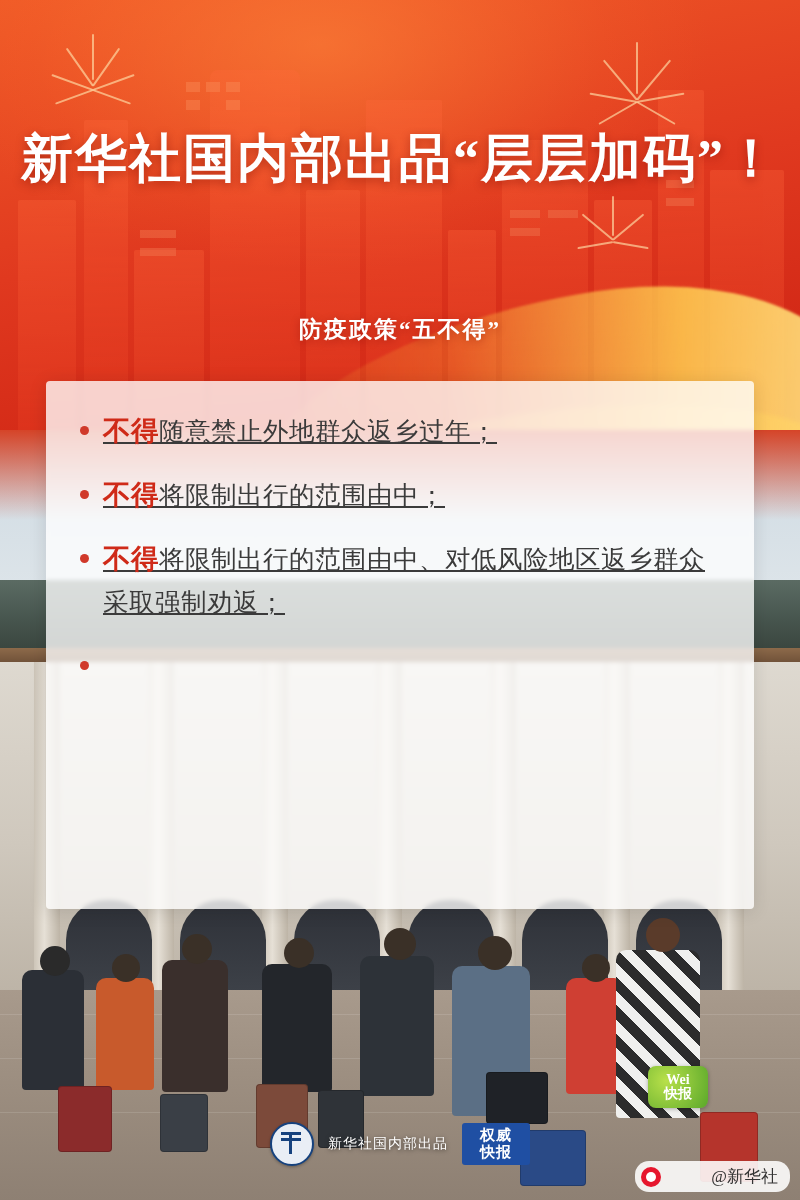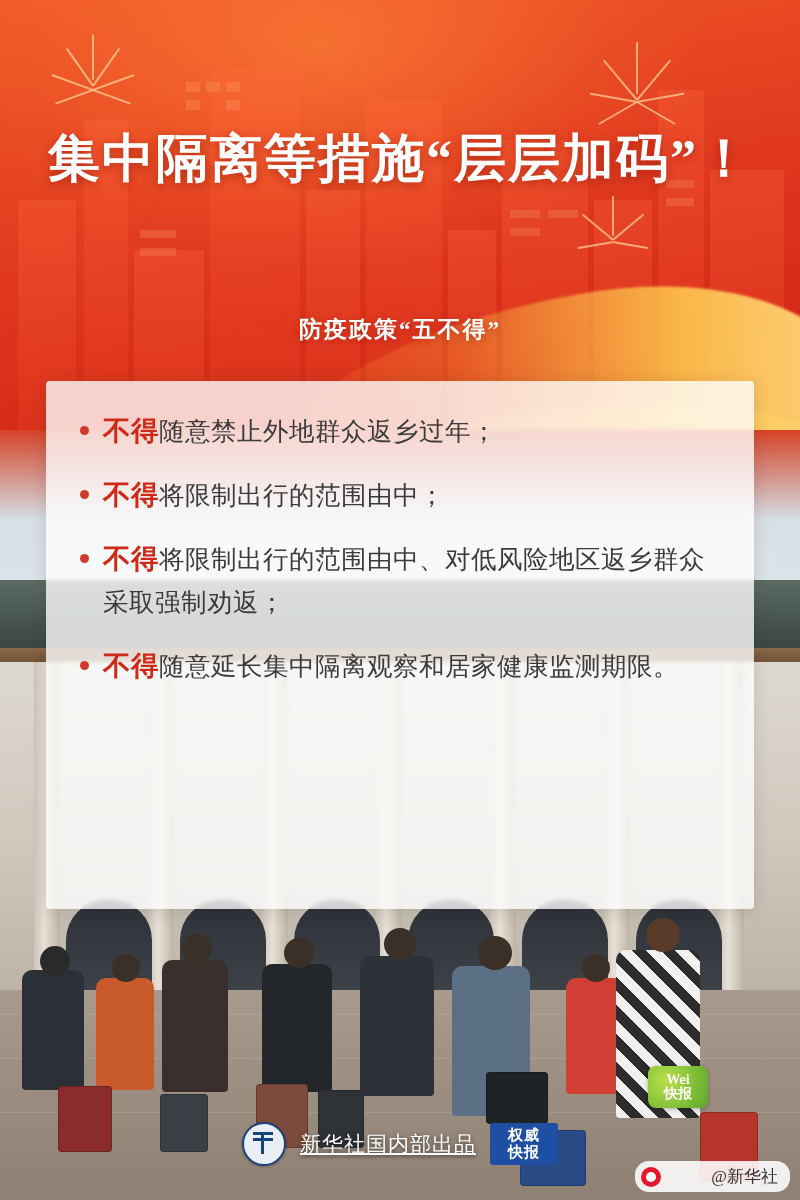--- a/index.html
+++ b/index.html
@@ -171,20 +171,21 @@
     width: 9px; height: 9px;
     border-radius: 50%;
     background: #d0392a;
     margin: 17px 14px 0 4px;
   }
   .rule-text {
     font-size: 25.5px;
     line-height: 43px;
     color: #3b3b3b;
     letter-spacing: 0.5px;
+    text-decoration: underline;
   }
   .rule-text .bd {
     color: #cf2a18;
     font-weight: bold;
     font-size: 27.5px;
   }
 
   
   .headline {
     position: absolute;
@@ -231,25 +232,24 @@
     content: "";
     position: absolute;
     left: 9px; top: 8px;
     width: 20px; height: 22px;
     background:
       linear-gradient(180deg,#16427e 0 3px, transparent 3px),
       linear-gradient(180deg, transparent 6px, #16427e 6px 9px, transparent 9px),
       linear-gradient(90deg, transparent 8px, #16427e 8px 11px, transparent 11px);
   }
   .footer-text {
-    font-size: 21px;
+    font-size: 14px;
     color: #ffffff;
     letter-spacing: 1px;
     text-shadow: 0 1px 4px rgba(0,0,0,0.6);
-    text-decoration: underline;
   }
   .stamp {
     background: #1f4fa3;
     color: #fff;
     font-size: 15px;
     line-height: 17px;
     padding: 4px 18px;
     border-radius: 3px;
     text-align: center;
     font-weight: bold;
@@ -413,21 +413,21 @@
       <div class="lug" style="left:256px; top:654px; width:52px; height:64px; background:#7c4a3a;"></div>
       <div class="lug" style="left:318px; top:660px; width:46px; height:58px; background:#2f3338;"></div>
       <div class="lug" style="left:486px; top:642px; width:62px; height:52px; background:#1f2227;"></div>
       <div class="lug" style="left:520px; top:700px; width:66px; height:56px; background:#2a4a86;"></div>
       <div class="lug" style="left:700px; top:682px; width:58px; height:70px; background:#b5342c;"></div>
     </div>
 
     <div class="photo-fade-top"></div>
   </div>
 
-  <div class="headline">集中隔离等措施“层层加码”！</div>
+  <div class="headline">新华社国内部出品“层层加码”！</div>
   <div class="sub2">防疫政策“五不得”</div>
 
   <div class="card">
     <div class="card-inner">
 
       <div class="rule">
         <div class="bullet"></div>
         <div class="rule-text">
           <span class="bd">不得</span><span>随意禁止外地群众返乡过年；</span>
         </div>
@@ -443,23 +443,20 @@
       <div class="rule">
         <div class="bullet"></div>
         <div class="rule-text">
           <span class="bd">不得</span><span>将限制出行的范围由中、对低风险地区返乡群众采取强制劝返；</span>
         </div>
       </div>
 
 
       <div class="rule">
         <div class="bullet"></div>
-        <div class="rule-text">
-          <span class="bd">不得</span><span>随意延长集中隔离观察和居家健康监测期限。</span>
-        </div>
       </div>
 
     </div>
   </div>
 
   <div class="wei-logo">
     <span>Wei</span>
     <span>快报</span>
   </div>
 

